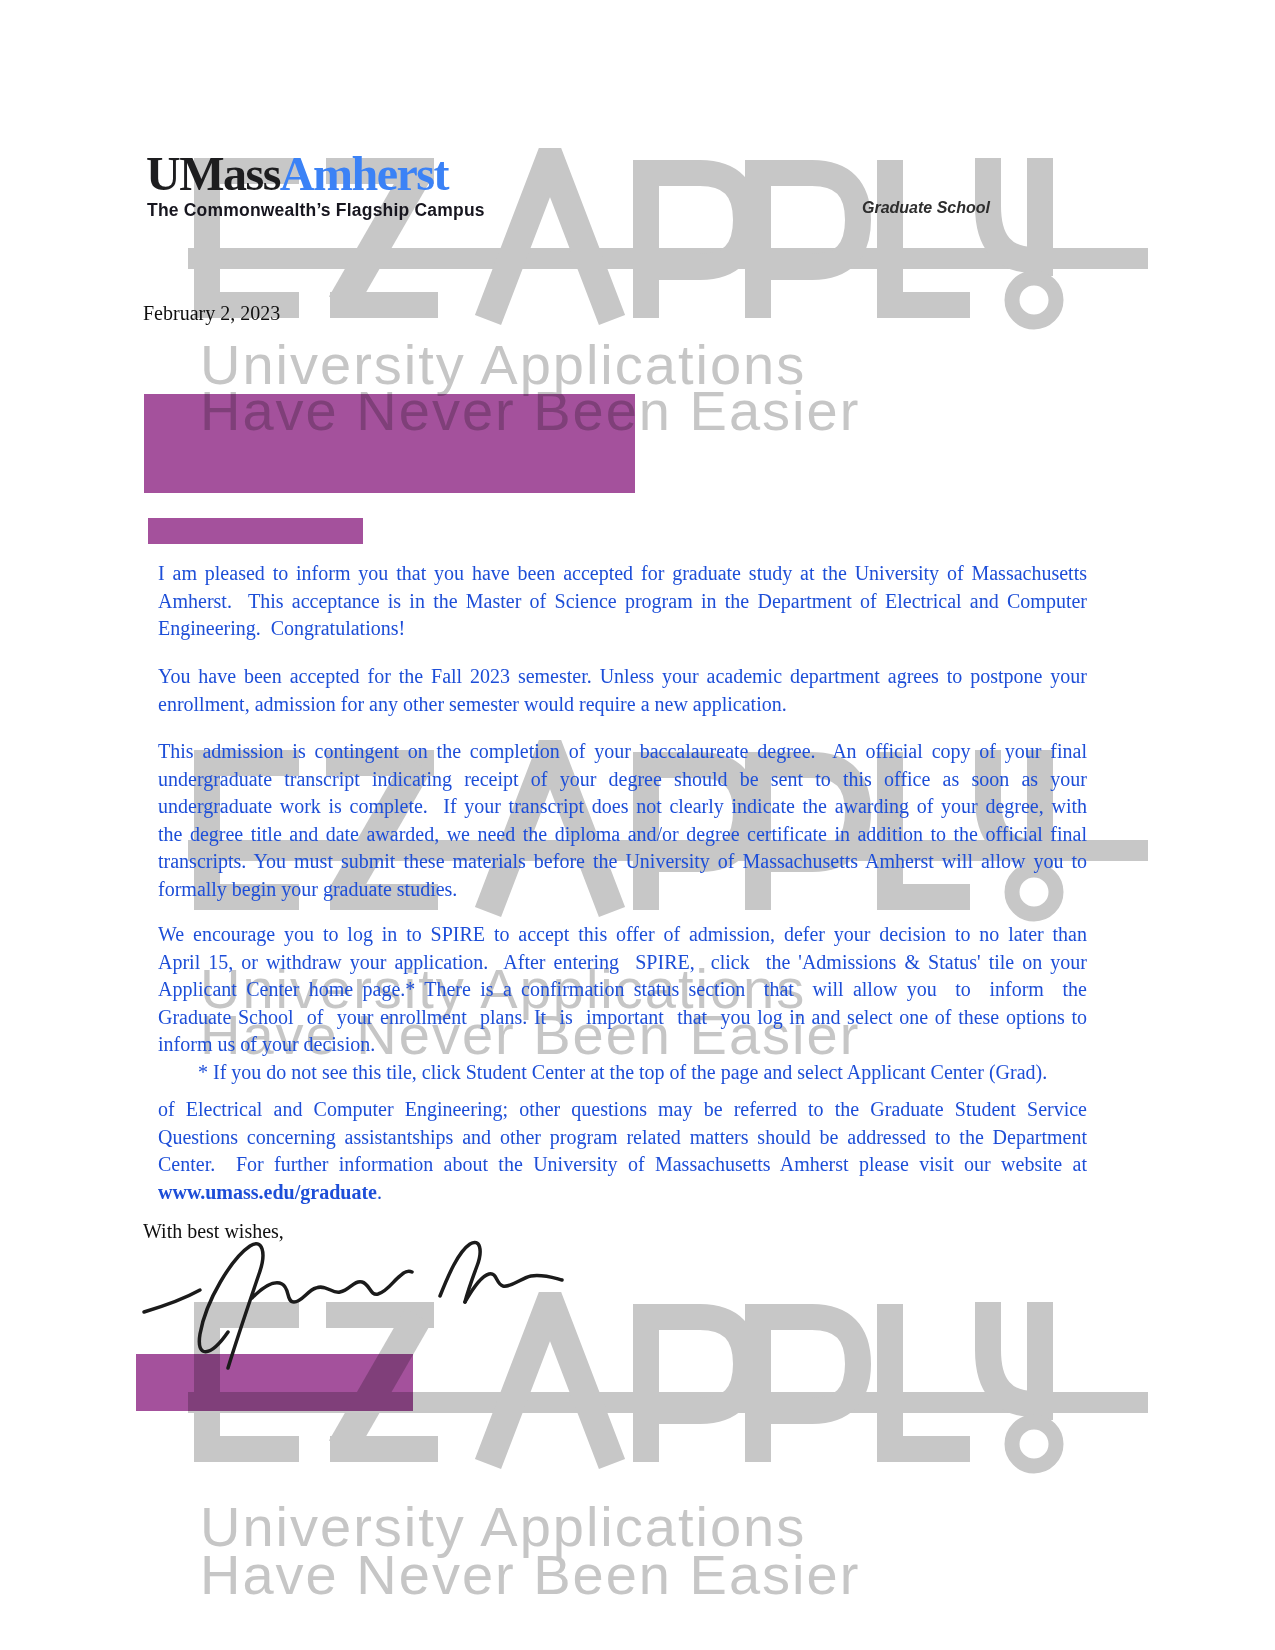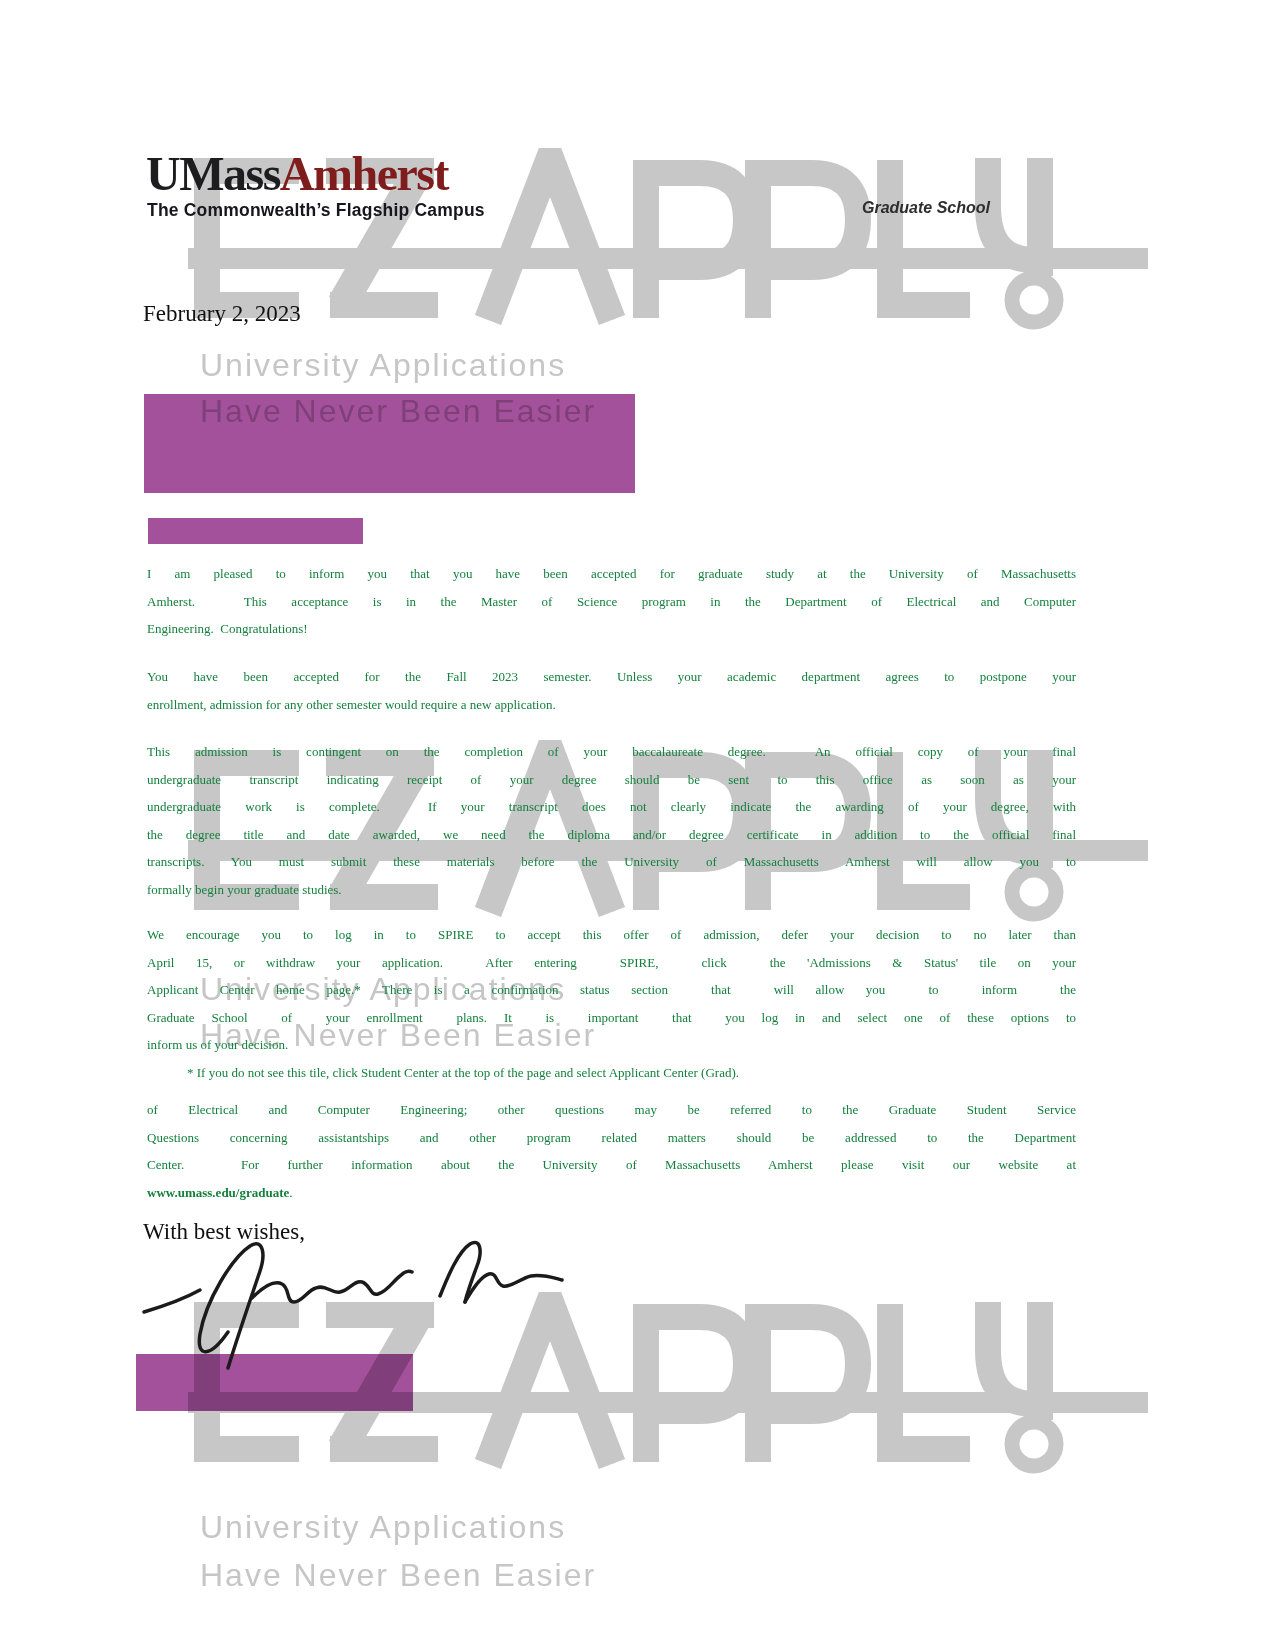--- a/index.html
+++ b/index.html
@@ -2,46 +2,46 @@
 <html><head>
 <meta charset="utf-8">
 <style>
   html,body{margin:0;padding:0;background:#ffffff;}
   .page{position:relative;width:1275px;height:1650px;background:#ffffff;overflow:hidden;
         font-family:"Liberation Serif",serif;}
 
   
   .wm-letters{position:absolute;pointer-events:none;}
   .wm-tagline{position:absolute;font-family:"Liberation Sans",sans-serif;font-weight:400;
-              font-size:32px;line-height:46px;color:#c6c6c6;letter-spacing:2px;white-space:nowrap;}
+              font-size:56px;line-height:46px;color:#c6c6c6;letter-spacing:2px;white-space:nowrap;}
 
   
   .redact{position:absolute;background:#a4519c;mix-blend-mode:multiply;z-index:2;}
 
   
   .logo{position:absolute;left:146px;top:150px;z-index:4;
         font-family:"Liberation Serif",serif;font-weight:bold;font-size:48px;
         letter-spacing:-1.5px;white-space:nowrap;line-height:48px;}
   .logo .um{color:#1d1d1f;}
-  .logo .am{color:#7f1d1d;}
+  .logo .am{color:#3b82f6;}
   .logo-tagline{position:absolute;left:147px;top:200px;z-index:4;
         font-family:"Liberation Sans",sans-serif;font-size:17.5px;font-weight:700;
         color:#17161f;letter-spacing:0.2px;white-space:nowrap;text-align:center;}
   .grad-school{position:absolute;left:862px;top:199px;z-index:4;
         font-family:"Liberation Sans",sans-serif;font-style:italic;font-weight:700;
         font-size:16px;color:#2e2e2e;white-space:nowrap;}
 
   
   .abs-text{position:absolute;left:143px;z-index:3;color:#101010;}
-  .para{position:absolute;left:147px;width:929px;z-index:3;color:#15803d;
-        font-size:13px;line-height:27.5px;}
+  .para{position:absolute;left:158px;width:929px;z-index:3;color:#1d4ed8;
+        font-size:20px;line-height:27.5px;}
   .jl{text-align:justify;text-align-last:justify;white-space:pre-wrap;}
   .ll{text-align:left;white-space:pre-wrap;}
   .indent{padding-left:40px;}
-  .date-line,.closing-line{font-size:23px;line-height:27.5px;white-space:pre-wrap;}
+  .date-line,.closing-line{font-size:20px;line-height:27.5px;white-space:pre-wrap;}
   .url-bold{font-weight:bold;}
 
   .signature{position:absolute;left:140px;top:1236px;z-index:4;}
 </style>
 </head>
 <body>
 
 <div class="page">
 
   <svg width="0" height="0" style="position:absolute">

